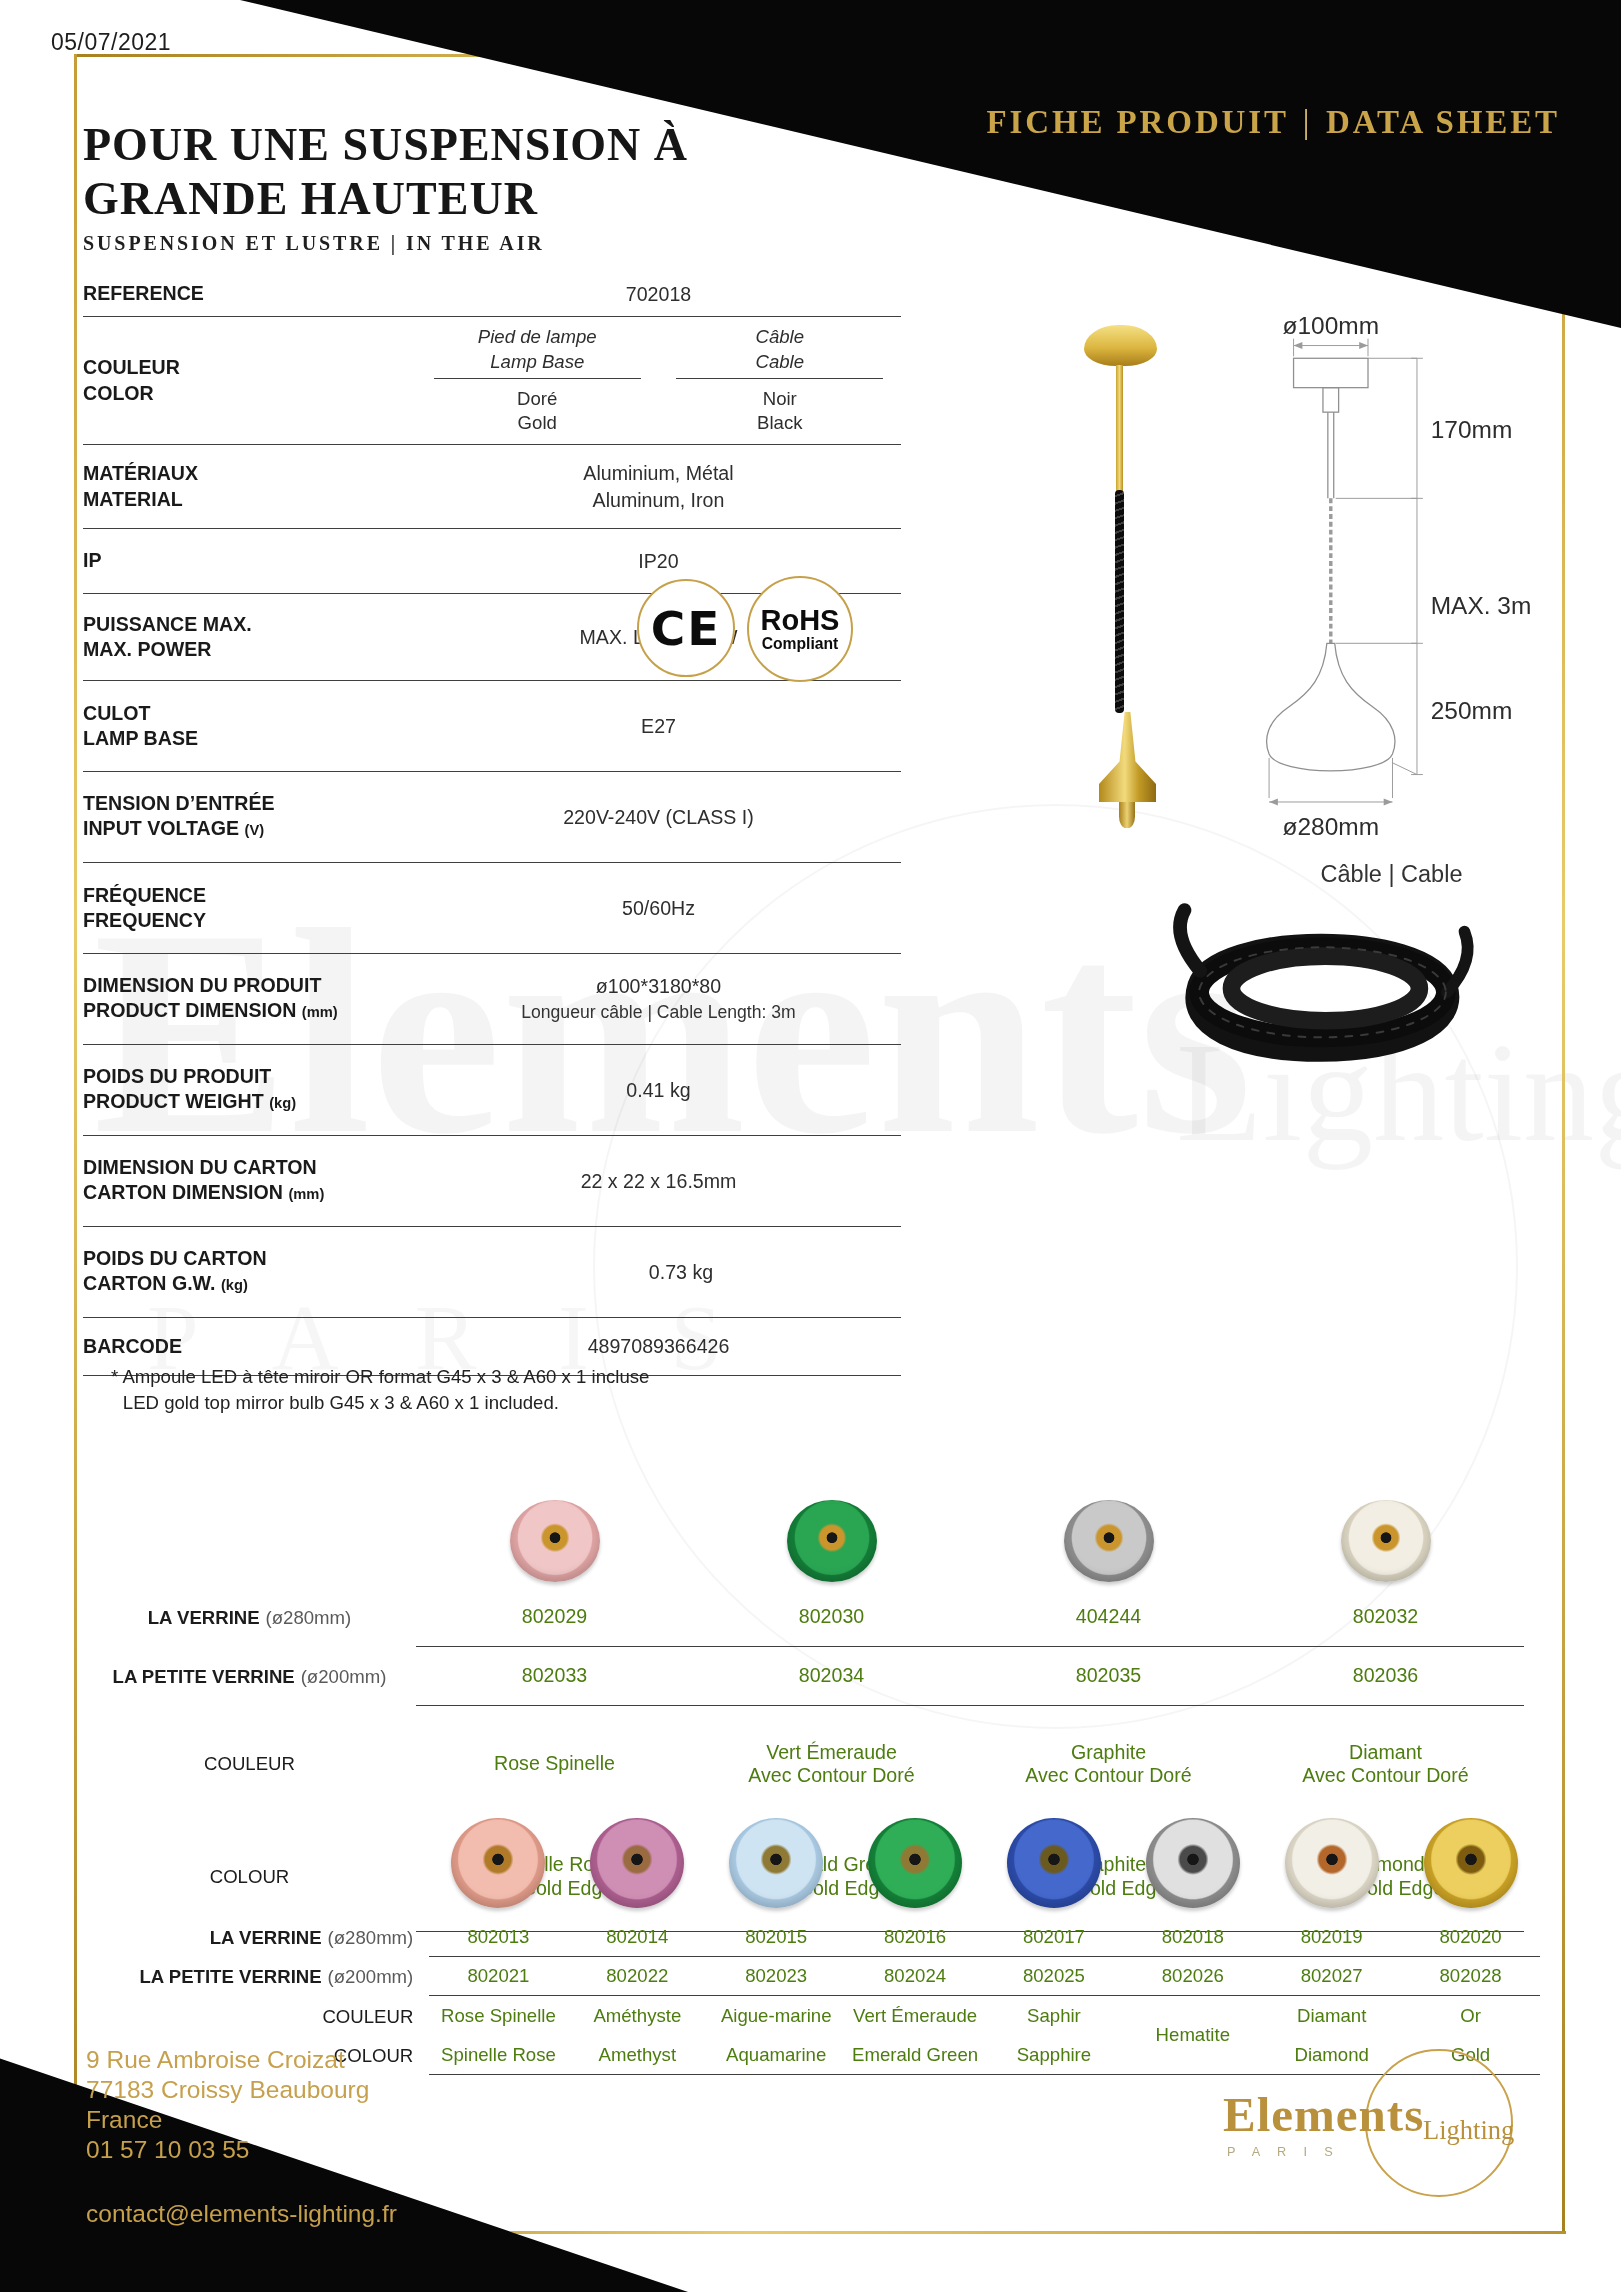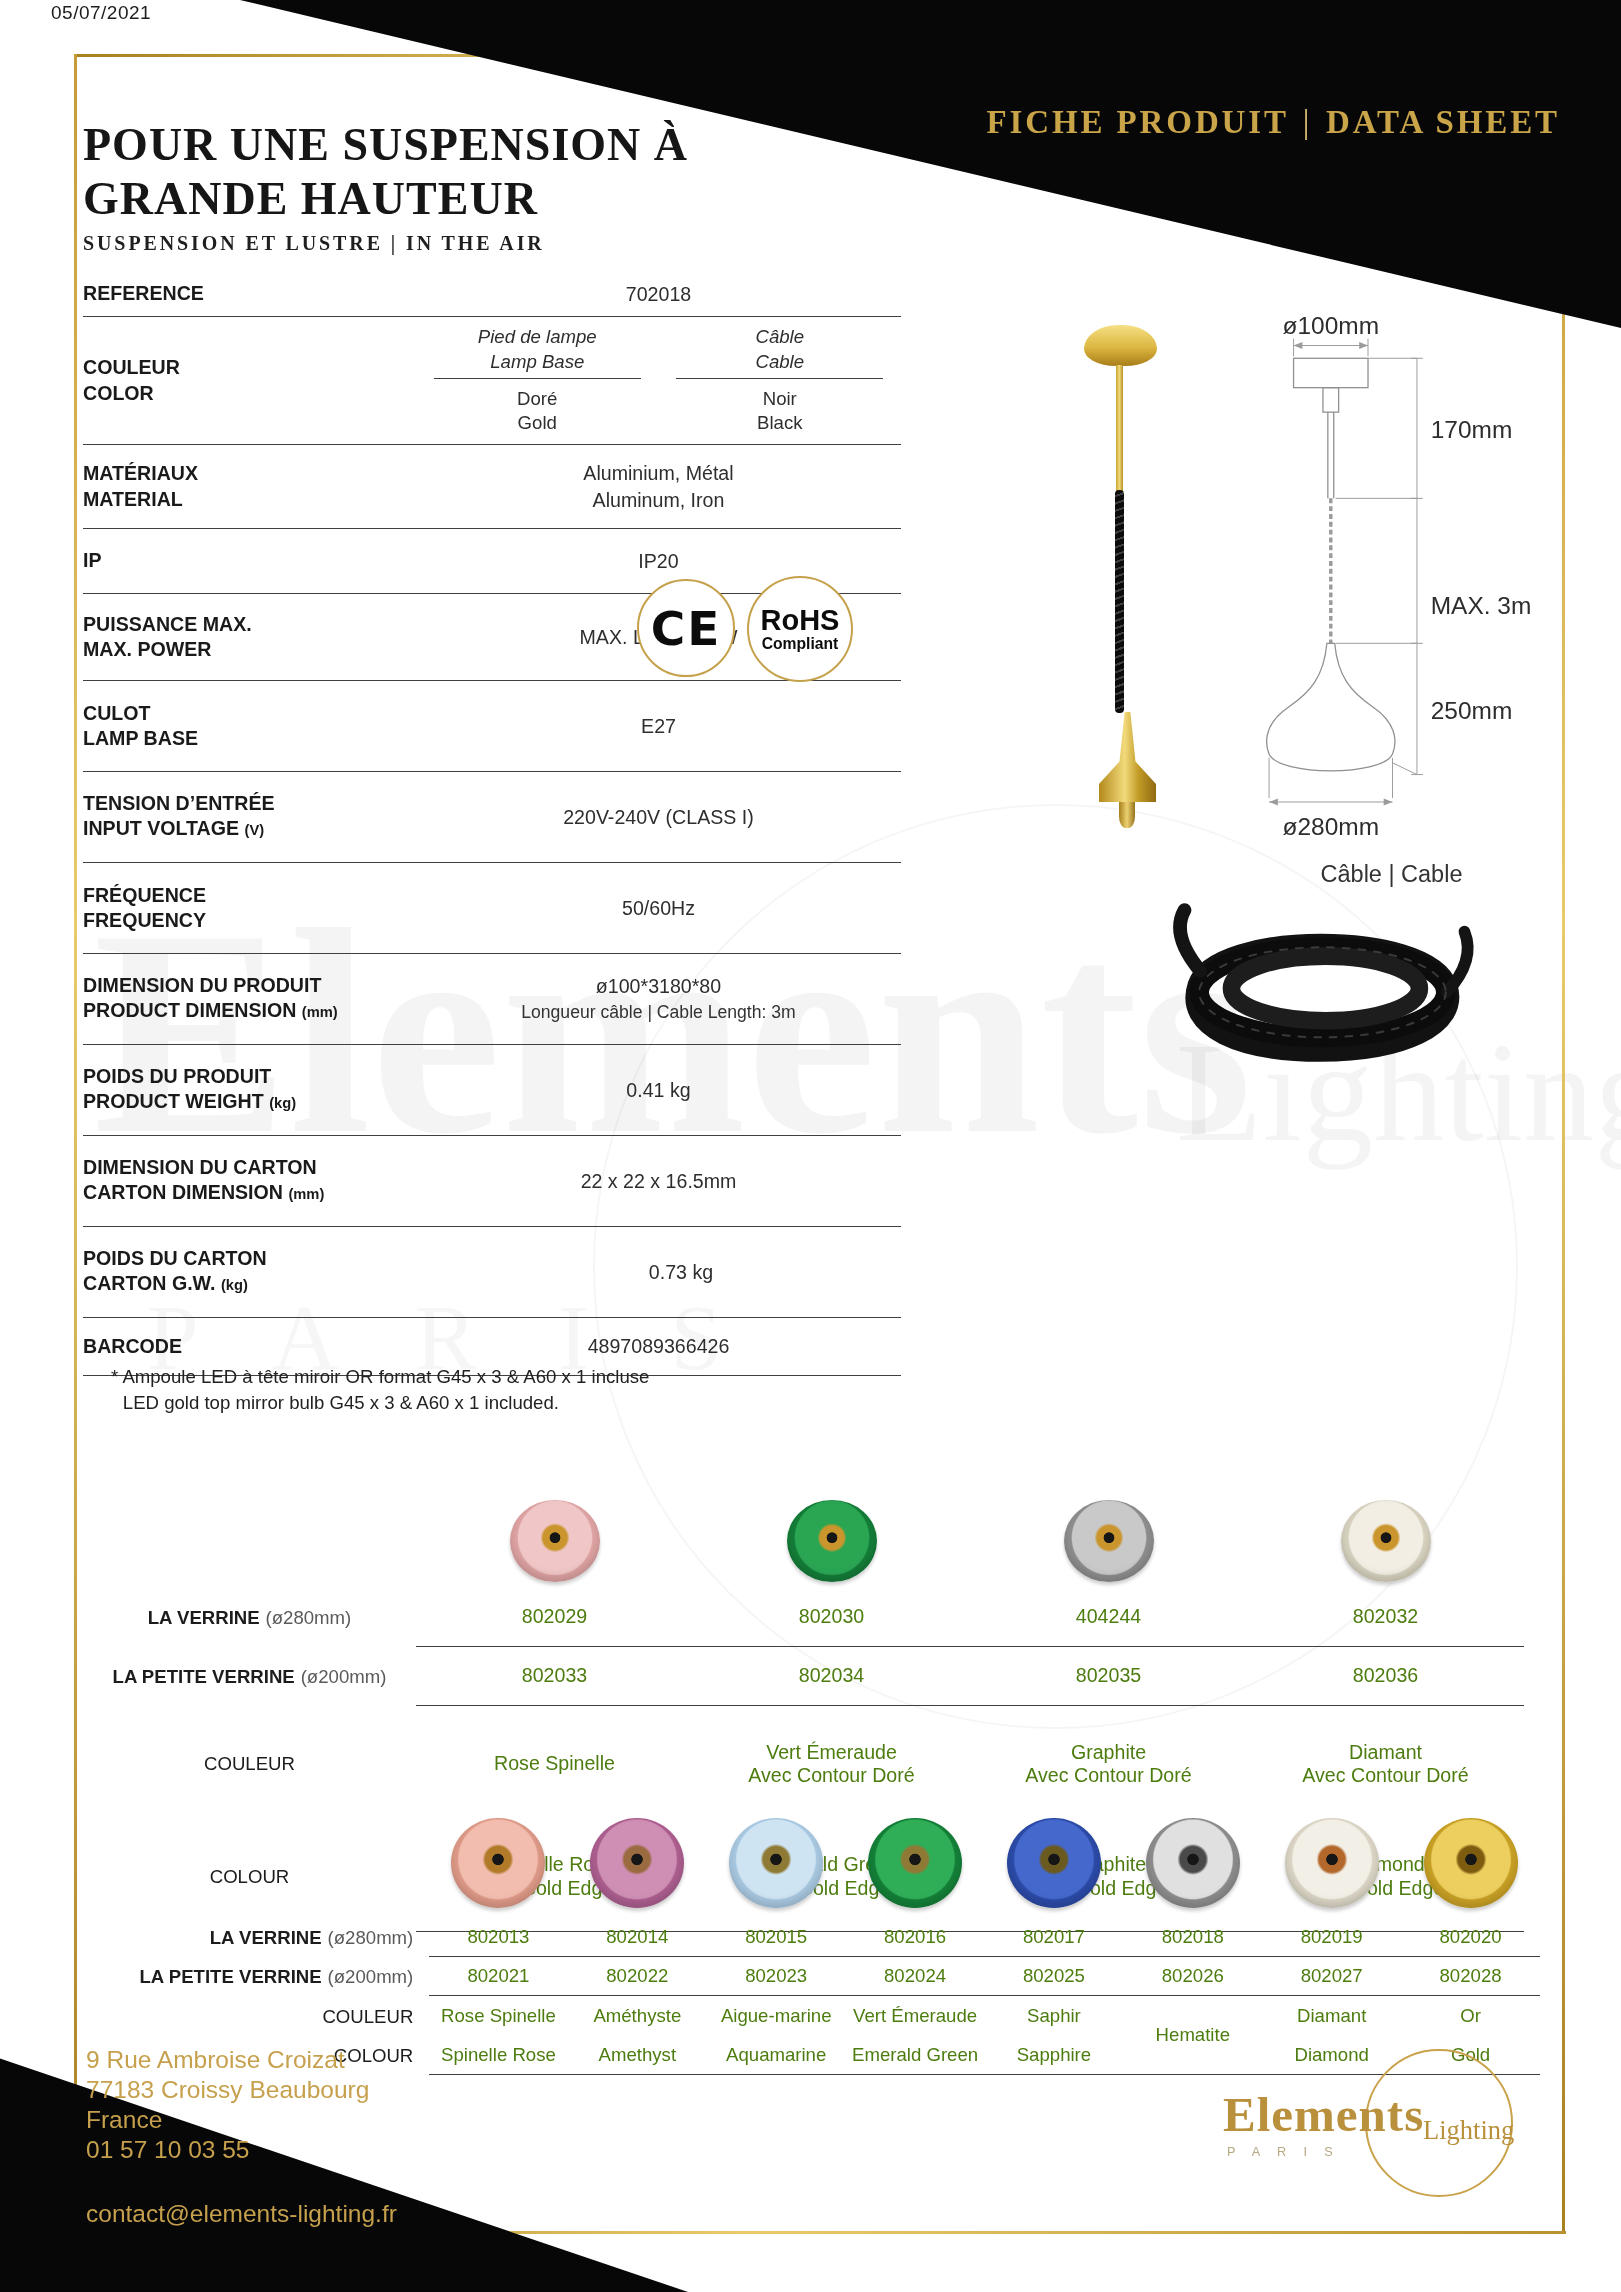--- a/index.html
+++ b/index.html
@@ -13,21 +13,21 @@
   .frame{position:absolute;z-index:2;background:linear-gradient(90deg,#a8811f,#e9cb6c 45%,#b8922e);}
   .frame.v{background:linear-gradient(180deg,#c59c35,#e9cb6c 40%,#a8811f);}
   
   .wedge-top{position:absolute;z-index:3;left:0;top:0;width:1621px;height:372px;background:#070707;
              clip-path:polygon(240px 0,1621px 0,1621px 328px);}
   .wedge-bottom{position:absolute;z-index:3;left:0;top:2039px;width:1621px;height:254px;background:#070707;
              clip-path:polygon(0 19.6px,691px 254px,0 254px);}
   .badge{position:absolute;z-index:4;top:104px;right:61px;font-family:"Liberation Serif",serif;
          font-size:33px;font-weight:700;letter-spacing:2.9px;color:#c9a449;}
   .badge .sep{color:#e4c679;font-weight:400;padding:0 13.7px;}
-  .date{position:absolute;z-index:4;left:51px;top:2px;font-size:19px;color:#1d1d1d;letter-spacing:0.5px;}
+  .date{position:absolute;z-index:4;left:51px;top:29px;font-size:23px;color:#1d1d1d;letter-spacing:0.5px;}
   
   .title{position:absolute;z-index:4;left:83px;top:118px;font-family:"Liberation Serif",serif;color:#161616;}
   .title .t1{font-size:46px;font-weight:700;letter-spacing:1px;line-height:54px;}
   .title .t2{font-size:20px;font-weight:700;letter-spacing:2.9px;margin-top:6px;color:#1f1f1f;}
   
   .specs{position:absolute;z-index:4;left:83px;top:272px;width:818px;}
   .srow{display:flex;align-items:center;border-bottom:1.5px solid #3f3f3f;}
   .slabel{width:333px;font-weight:700;font-size:19.6px;line-height:25.5px;color:#1a1a1a;}
   .slabel .sfx{font-size:14.7px;}
   .sval{flex:1;text-align:center;font-size:19.6px;line-height:26.5px;color:#2e2e2e;}

